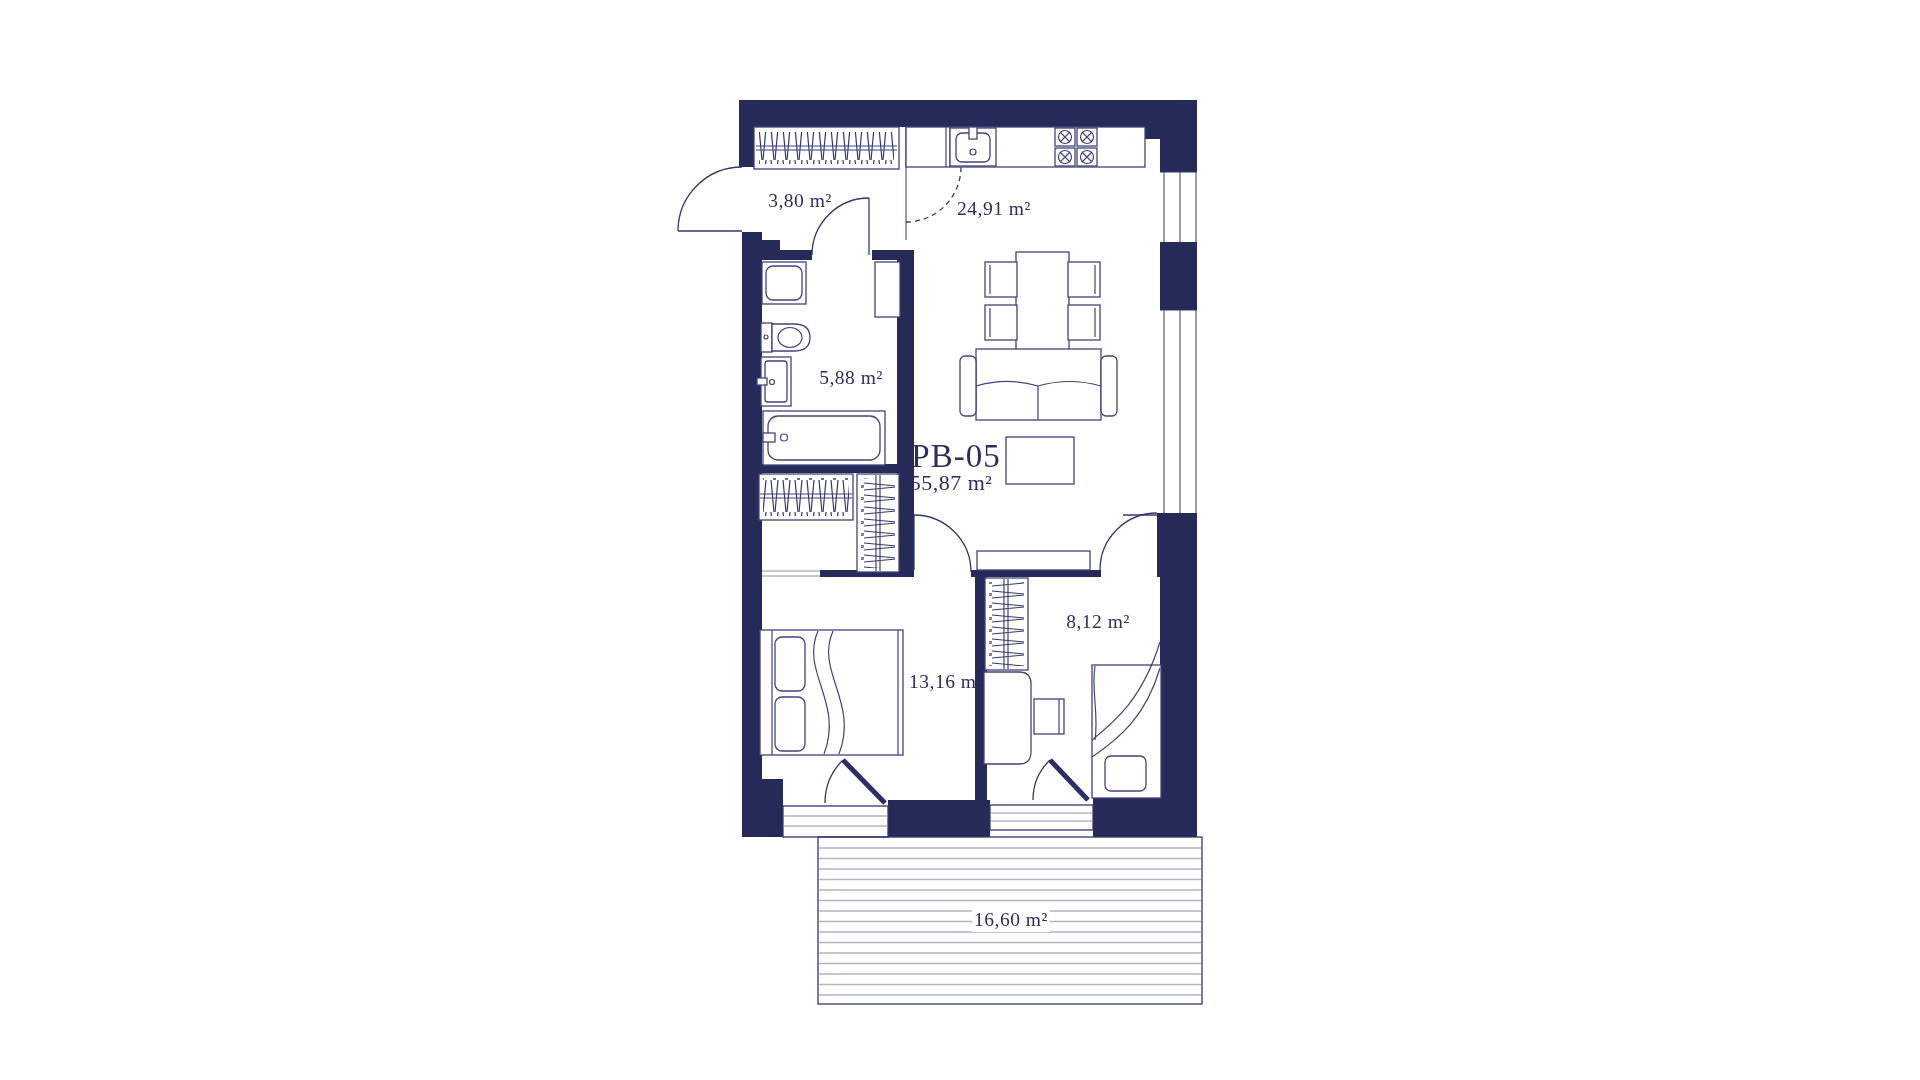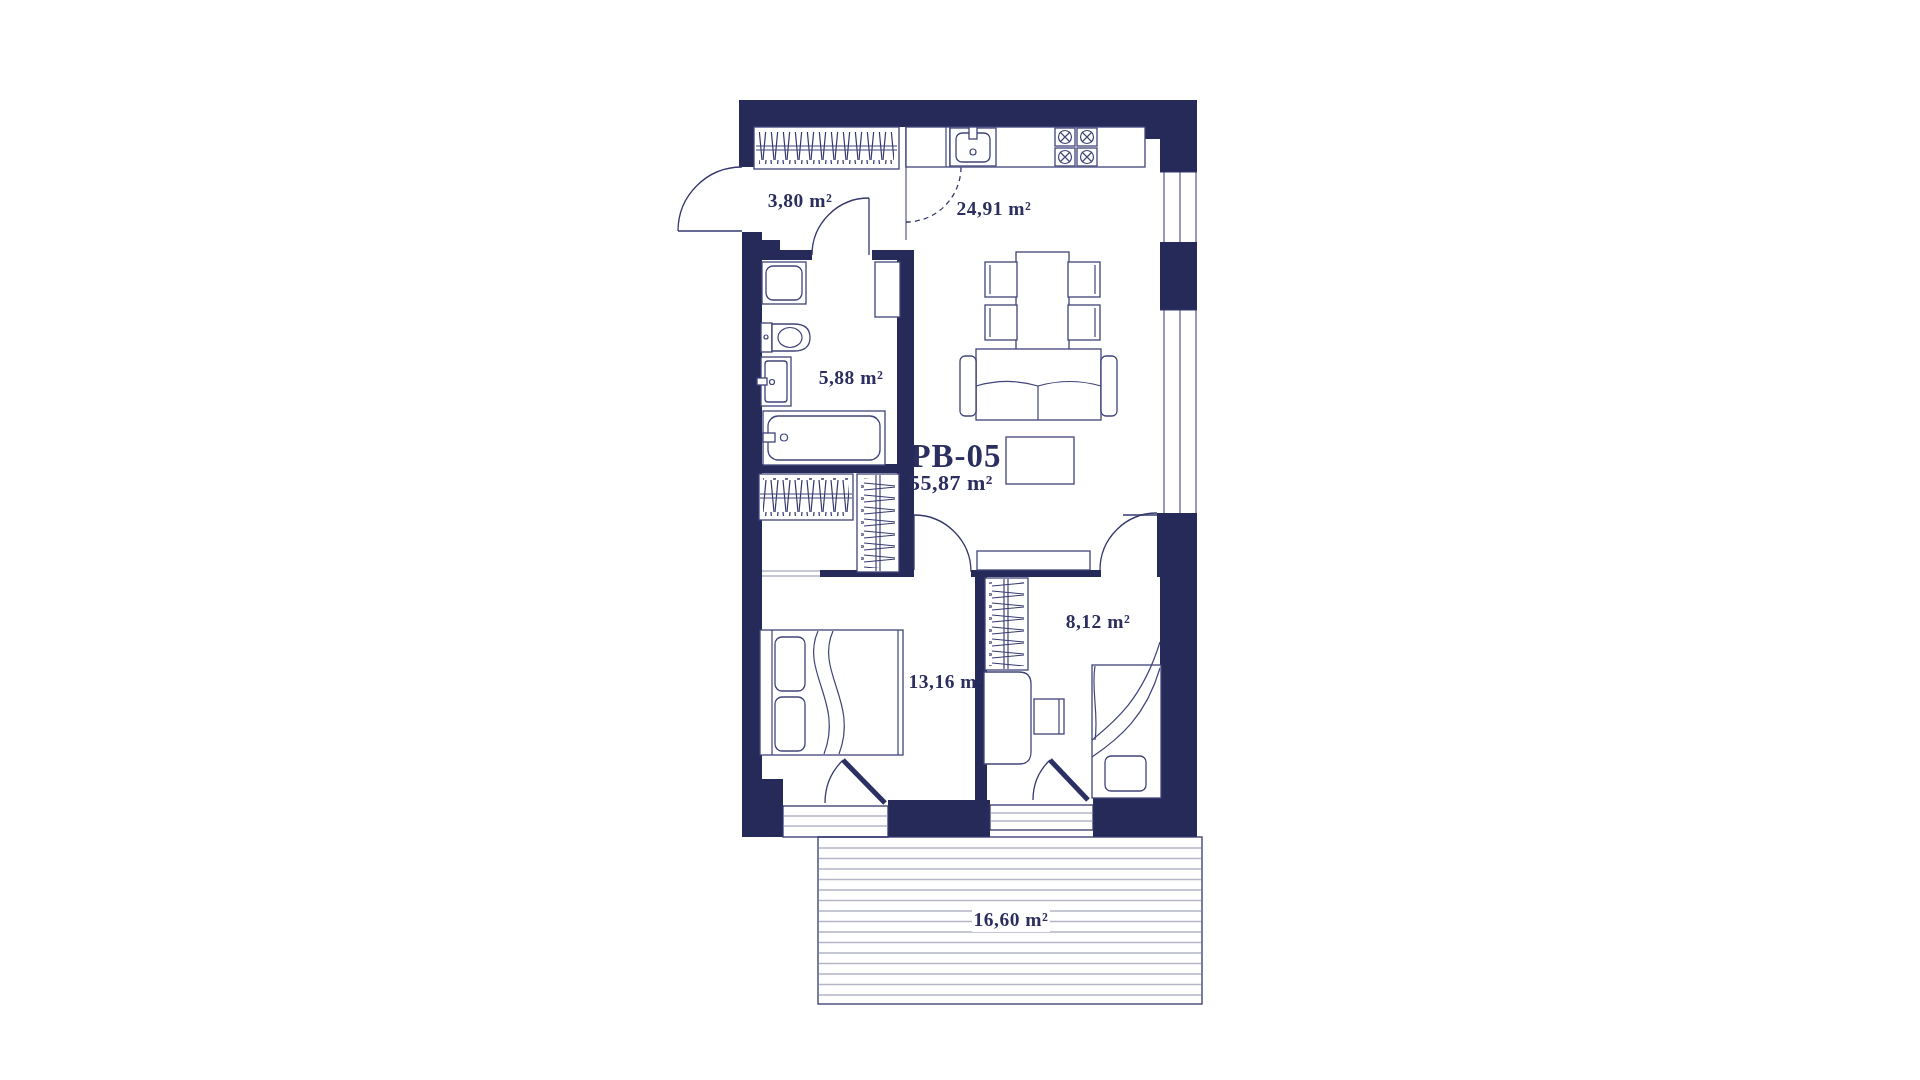--- a/index.html
+++ b/index.html
@@ -1,17 +1,17 @@
 <!DOCTYPE html>
 <html><head>
 <meta charset="utf-8">
 <style>
   html,body{margin:0;padding:0;background:#ffffff;}
   #stage{position:relative;width:1849px;height:1080px;background:#ffffff;overflow:hidden;
-         font-family:"Liberation Serif", serif;font-weight:bold;}
+         font-family:"Liberation Serif", serif;}
   svg{position:absolute;left:0;top:0;}
   .wall{fill:#262a59;stroke:none;}
   .ln{stroke:#35386e;stroke-width:1.3;fill:none;}
   .lnthin{stroke:#35386e;stroke-width:1;fill:none;}
   .furn{stroke:#41447a;stroke-width:1.3;fill:#ffffff;}
   .furnln{stroke:#41447a;stroke-width:1.2;fill:none;}
   .light{stroke:#8d90b0;stroke-width:1;fill:none;}
   .plank{stroke:#b2b4c7;stroke-width:1.4;}
   .leaf{stroke:#2c2f63;stroke-width:5;}
   text{fill:#2b2e5e;}

